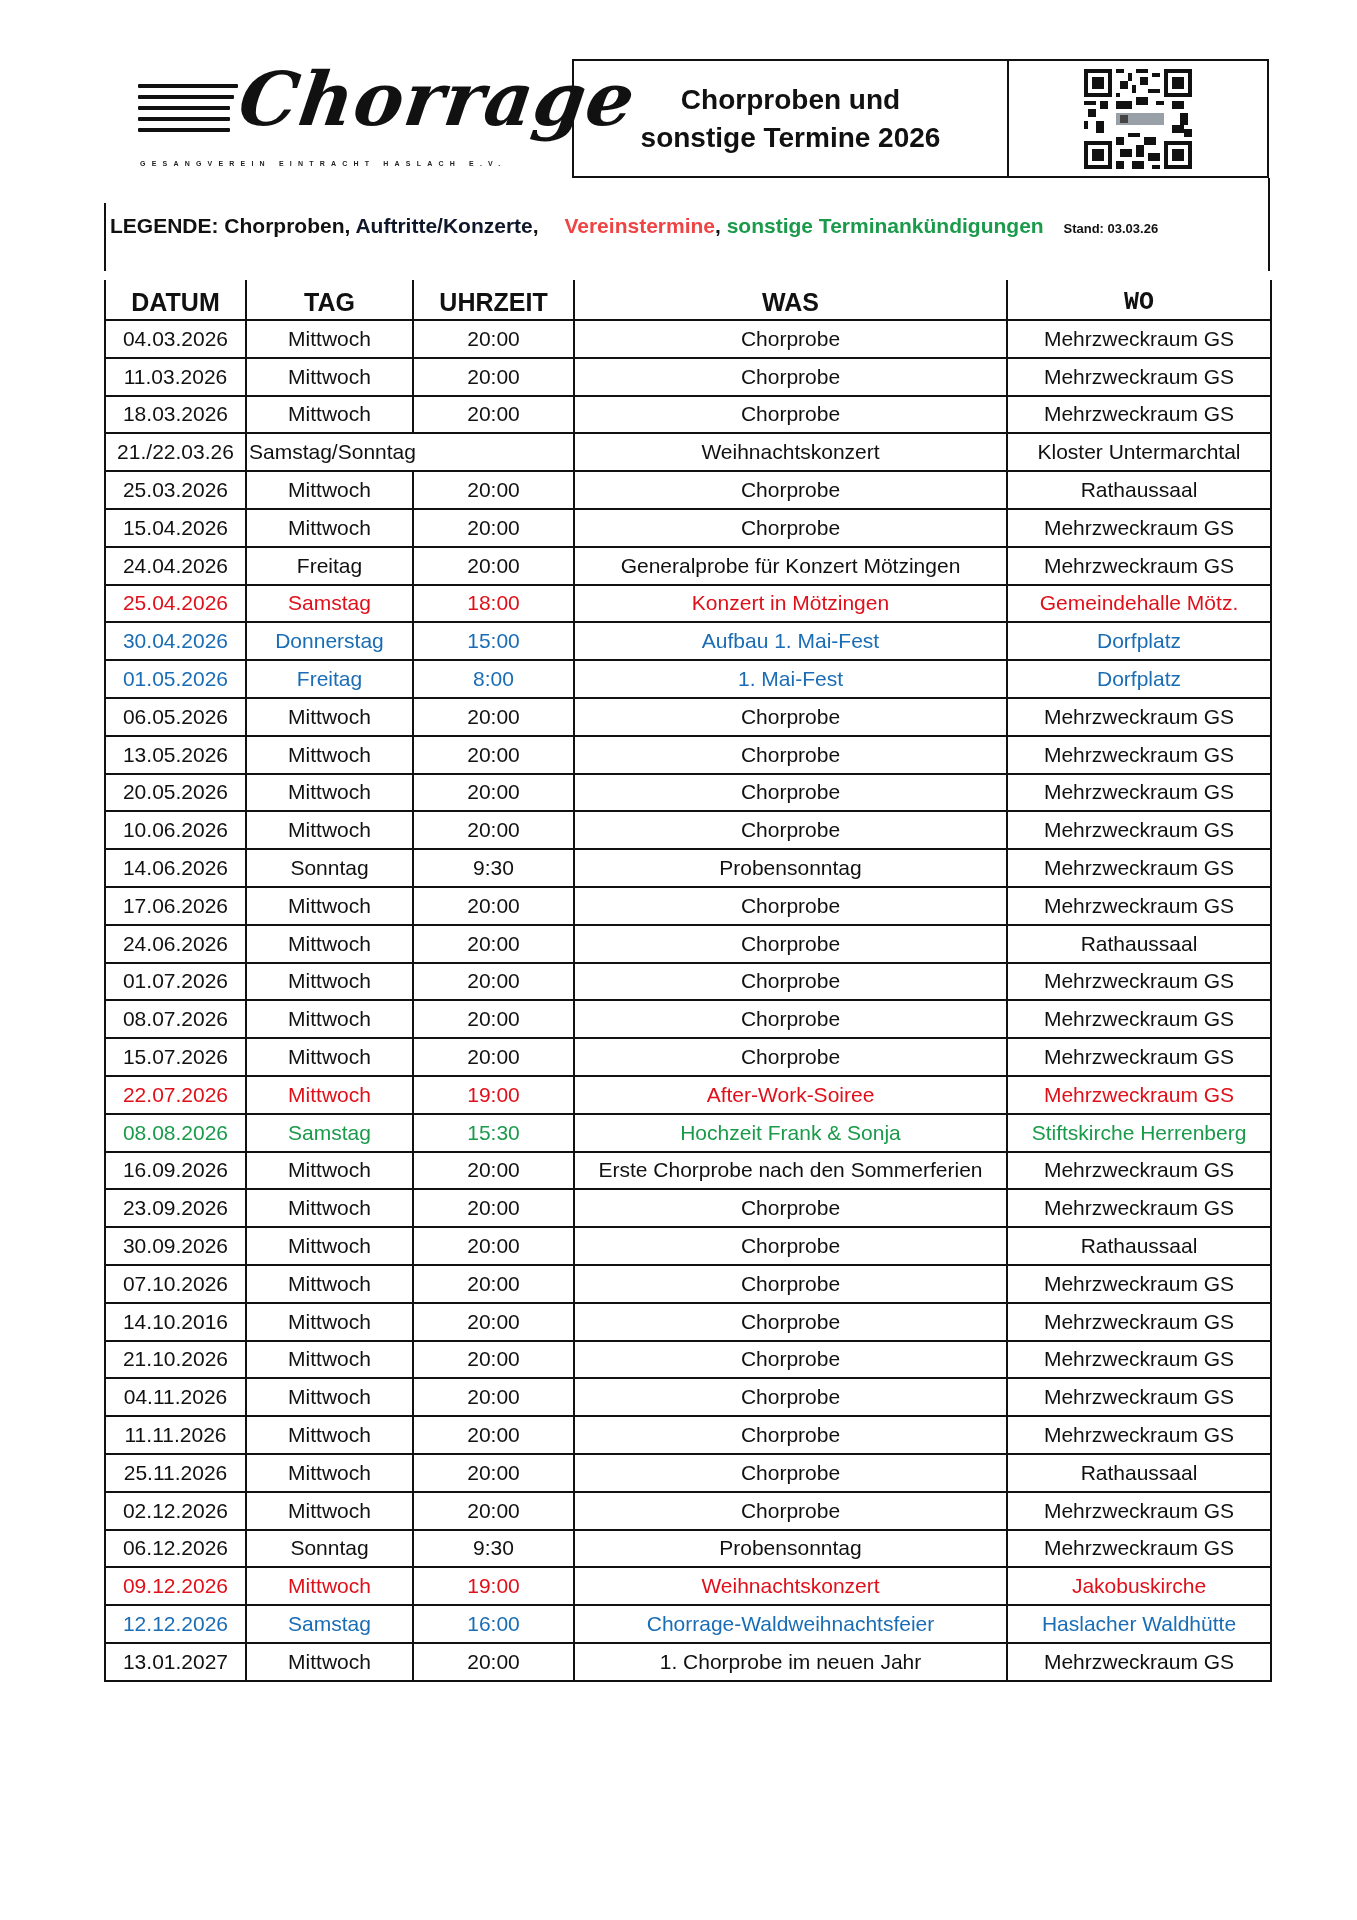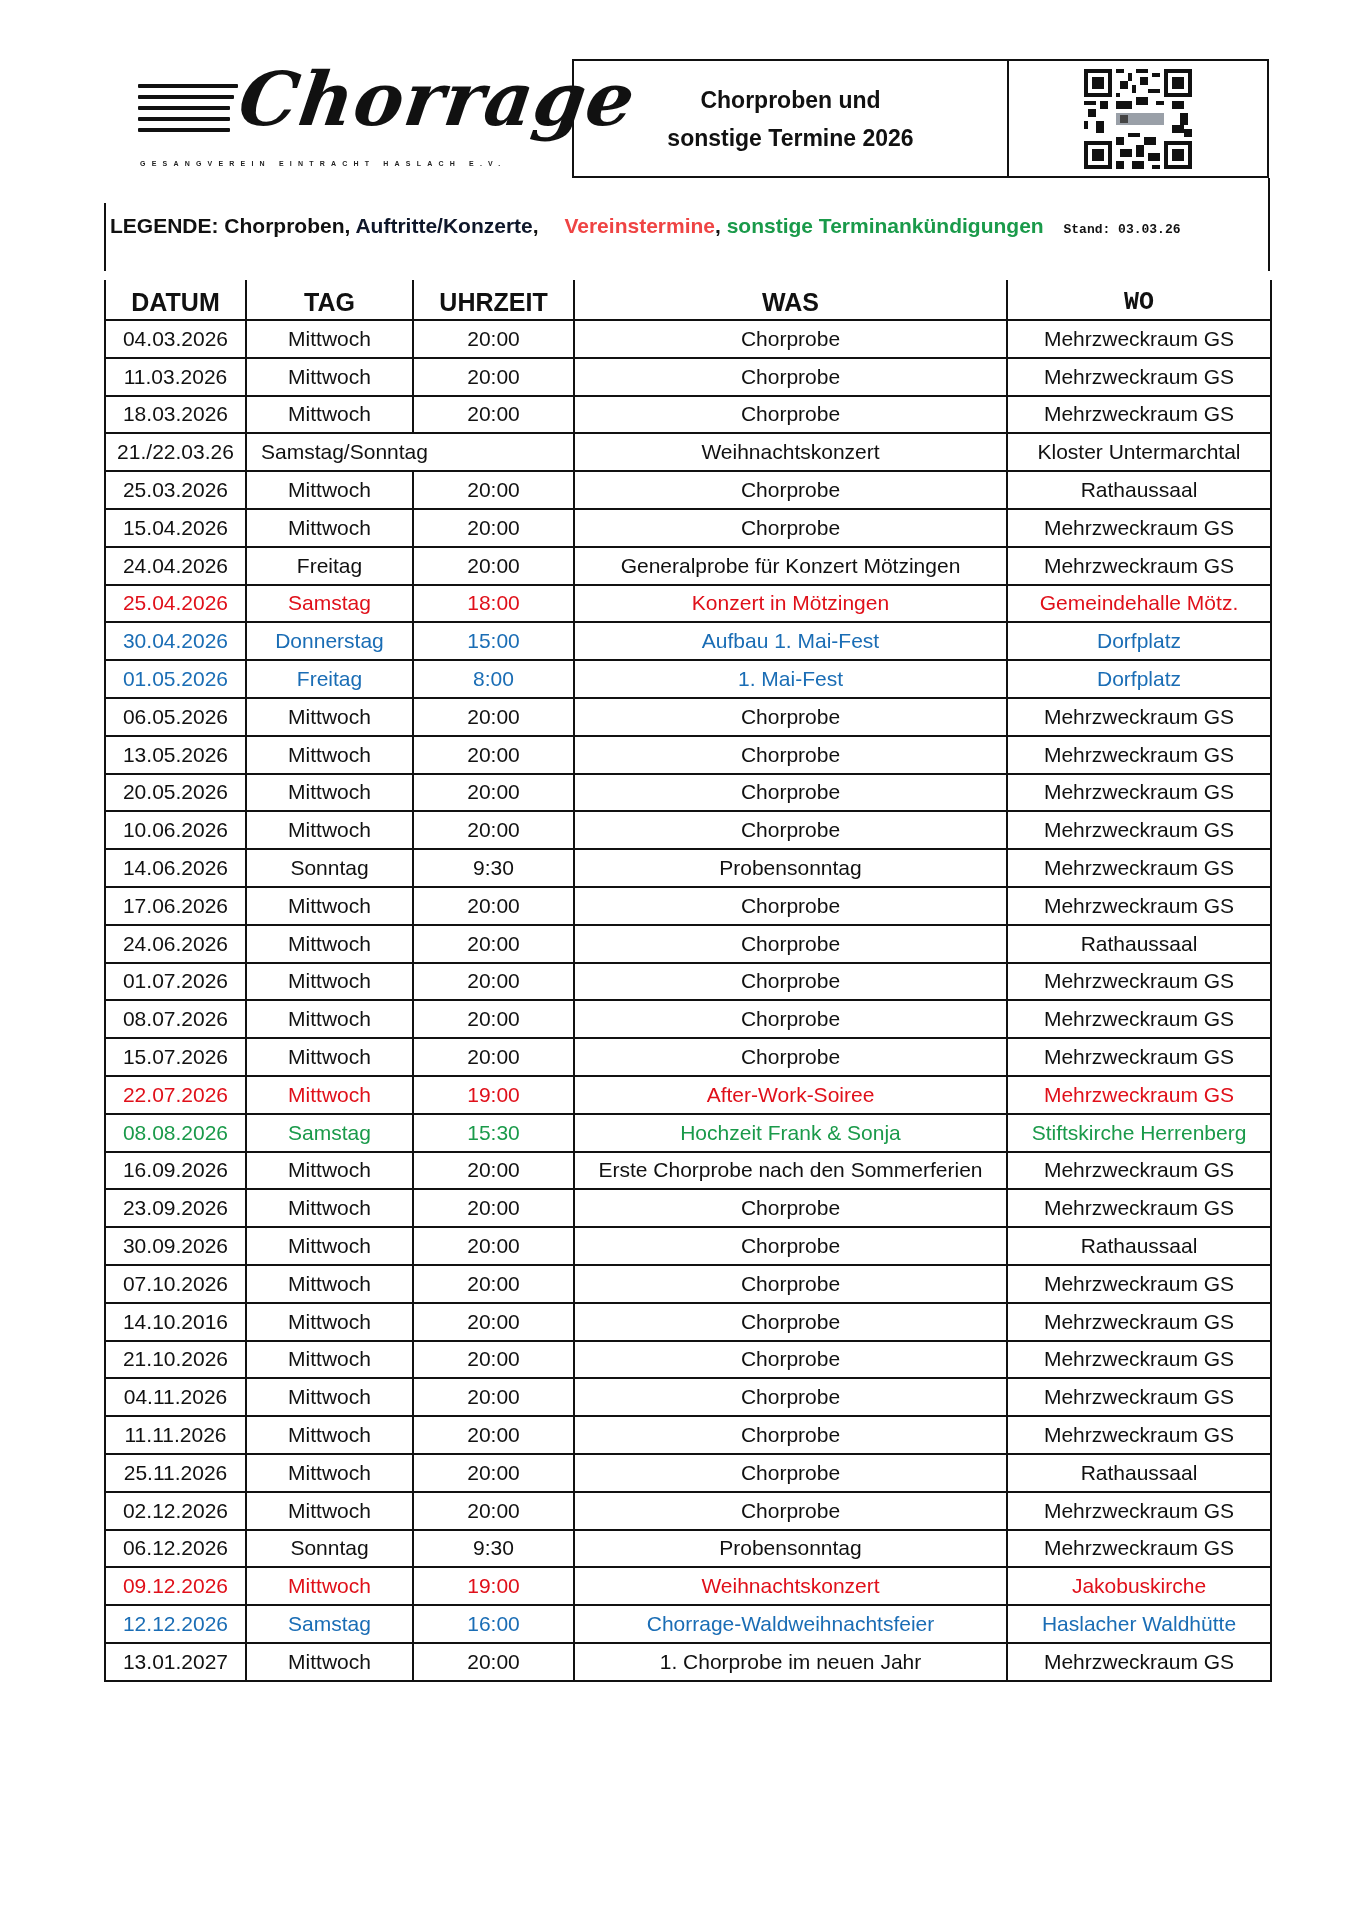--- a/index.html
+++ b/index.html
@@ -12,52 +12,52 @@
   .logo-word { position: absolute; left: 102px; top: -4px; font-family: "DejaVu Serif", serif;
                font-style: italic; font-weight: bold; font-size: 74px; letter-spacing: 1px;
                color: #111; line-height: 1; transform: skewX(-8deg); }
   .logo-sub { position: absolute; left: 2px; top: 94px; font-size: 7px; letter-spacing: 6.2px;
               font-weight: bold; color: #222; white-space: nowrap; }
 
   
   .head-box { position: absolute; left: 572px; top: 59px; width: 697px; height: 119px;
               border: 2px solid #111; box-sizing: border-box; display: flex; }
   .head-title { width: 433px; border-right: 2px solid #111; display: flex; align-items: center;
-                justify-content: center; text-align: center; font-weight: bold; font-size: 23px;
+                justify-content: center; text-align: center; font-weight: bold; font-size: 28px;
                 line-height: 38px; }
   .head-qr { flex: 1; display: flex; align-items: center; justify-content: center; }
   .qr { width: 108px; height: 100px; position: relative; }
 
   
   .legend-area { position: absolute; left: 104px; top: 178px; width: 1166px; height: 93px;
                  border-left: 2px solid #111; border-right: 2px solid #111; box-sizing: border-box; }
   .legend-area .top-gap { position: absolute; left: -2px; top: 0; width: 2px; height: 25px; background: #fff; }
   .legend { position: absolute; left: 4px; top: 36px; font-weight: bold; font-size: 21px; white-space: nowrap; }
-  .legend .stand { font-size: 13px; margin-left: 14px; font-family: Liberation Mono, monospace; }
+  .legend .stand { font-size: 13px; margin-left: 14px; }
   .c-black { color: #111; }
   .c-red { color: #0f172a; }
   .c-blue { color: #ef4444; margin-left: 20px; }
   .c-green { color: #1a9a4a; }
 
   
   table.sched { position: absolute; left: 104px; top: 280px; width: 1166px; border-collapse: collapse;
                 table-layout: fixed; font-size: 21px; }
   table.sched col.c1 { width: 141px; }
   table.sched col.c2 { width: 167px; }
   table.sched col.c3 { width: 161px; }
   table.sched col.c4 { width: 433px; }
   table.sched col.c5 { width: 264px; }
   table.sched th { height: 37px; font-weight: bold; font-size: 25px; text-align: center; padding: 0;
                    border-bottom: 2px solid #111; border-left: 2px solid #111; vertical-align: bottom;
                    padding-bottom: 2px; }
   table.sched th:first-child { border-left: 2px solid #111; }
   table.sched th:last-child { border-right: 2px solid #111; font-family: Liberation Mono, monospace; }
   table.sched td { height: 35.8px; border: 2px solid #111; text-align: center; padding: 0;
                    white-space: nowrap; overflow: visible; }
-  table.sched td.left { text-align: left; padding-left: 14px; }
+  table.sched td.left { text-align: left; padding-left: 2px; }
   table.sched tr.row-black td { color: #111; }
   table.sched tr.row-red td { color: #e0101a; }
   table.sched tr.row-blue td { color: #1a6db5; border-radius: 14px; }
   table.sched tr.row-green td { color: #1a9a4a; }
 </style>
 </head>
 <body>
 
 <div class="logo">
   <div class="logo-lines">

